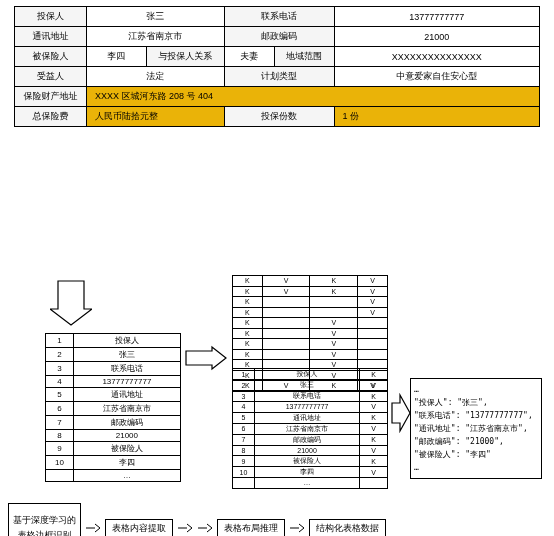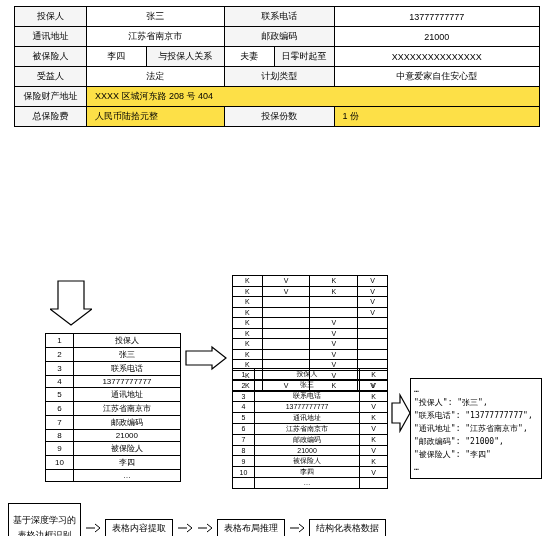--- a/index.html
+++ b/index.html
@@ -1,21 +1,21 @@
 <!DOCTYPE html>
 <html><head>
 <meta charset="utf-8">
 <style>
 *{box-sizing:border-box;margin:0;padding:0}
 body{width:554px;height:536px;background:#fff;font-family:"Microsoft YaHei",sans-serif;font-size:9px;color:#000;position:relative;overflow:hidden}
 .main-table{position:absolute;top:6px;left:14px;width:526px;border-collapse:collapse}
 .main-table td{border:1px solid #000;padding:3px 4px;white-space:nowrap;height:17px}
 .main-table .h{background:#f5f5f5;text-align:center}
 .main-table .c{text-align:center;background:#fff}
-.main-table .l{text-align:left;background:#fde047;padding-left:8px}
+.main-table .l{text-align:left;background:#eab308;padding-left:8px}
 .kv-table{position:absolute;top:275px;left:232px;width:156px;font-size:7px;border-collapse:collapse}
 .kv-table td{border:1px solid #000;text-align:center;padding:0 2px;height:10.5px}
 .list-table{position:absolute;top:333px;left:45px;width:136px;font-size:8px;border-collapse:collapse}
 .list-table td{border:1px solid #000;text-align:center;padding:1px 2px;height:12px}
 .list-table2{position:absolute;top:368px;left:232px;width:156px;font-size:7px;border-collapse:collapse}
 .list-table2 td{border:1px solid #000;text-align:center;padding:0 2px;height:10.5px}
 .json-box{position:absolute;top:378px;left:410px;width:132px;border:1px solid #000;padding:4px 3px;font-size:8px;line-height:13px;font-family:monospace;white-space:pre}
 .arrow{position:absolute}
 .arrow svg{display:block}
 .flow{position:absolute;top:503px;left:8px;display:flex;align-items:center;gap:4px}
@@ -46,21 +46,21 @@
         <td class="h">通讯地址</td>
         <td class="c" colspan="2">江苏省南京市</td>
         <td class="h" colspan="2">邮政编码</td>
         <td class="c">21000</td>
       </tr>
 <tr>
         <td class="h">被保险人</td>
         <td class="c">李四</td>
         <td class="h">与投保人关系</td>
         <td class="c">夫妻</td>
-        <td class="h">日零时起至</td>
+        <td class="h">地域范围</td>
         <td class="c">XXXXXXXXXXXXXXX</td>
       </tr>
 <tr>
         <td class="h">受益人</td>
         <td class="c" colspan="2">法定</td>
         <td class="h" colspan="2">计划类型</td>
         <td class="c">中意爱家自住安心型</td>
       </tr>
 <tr>
         <td class="h">保险财产地址</td>

